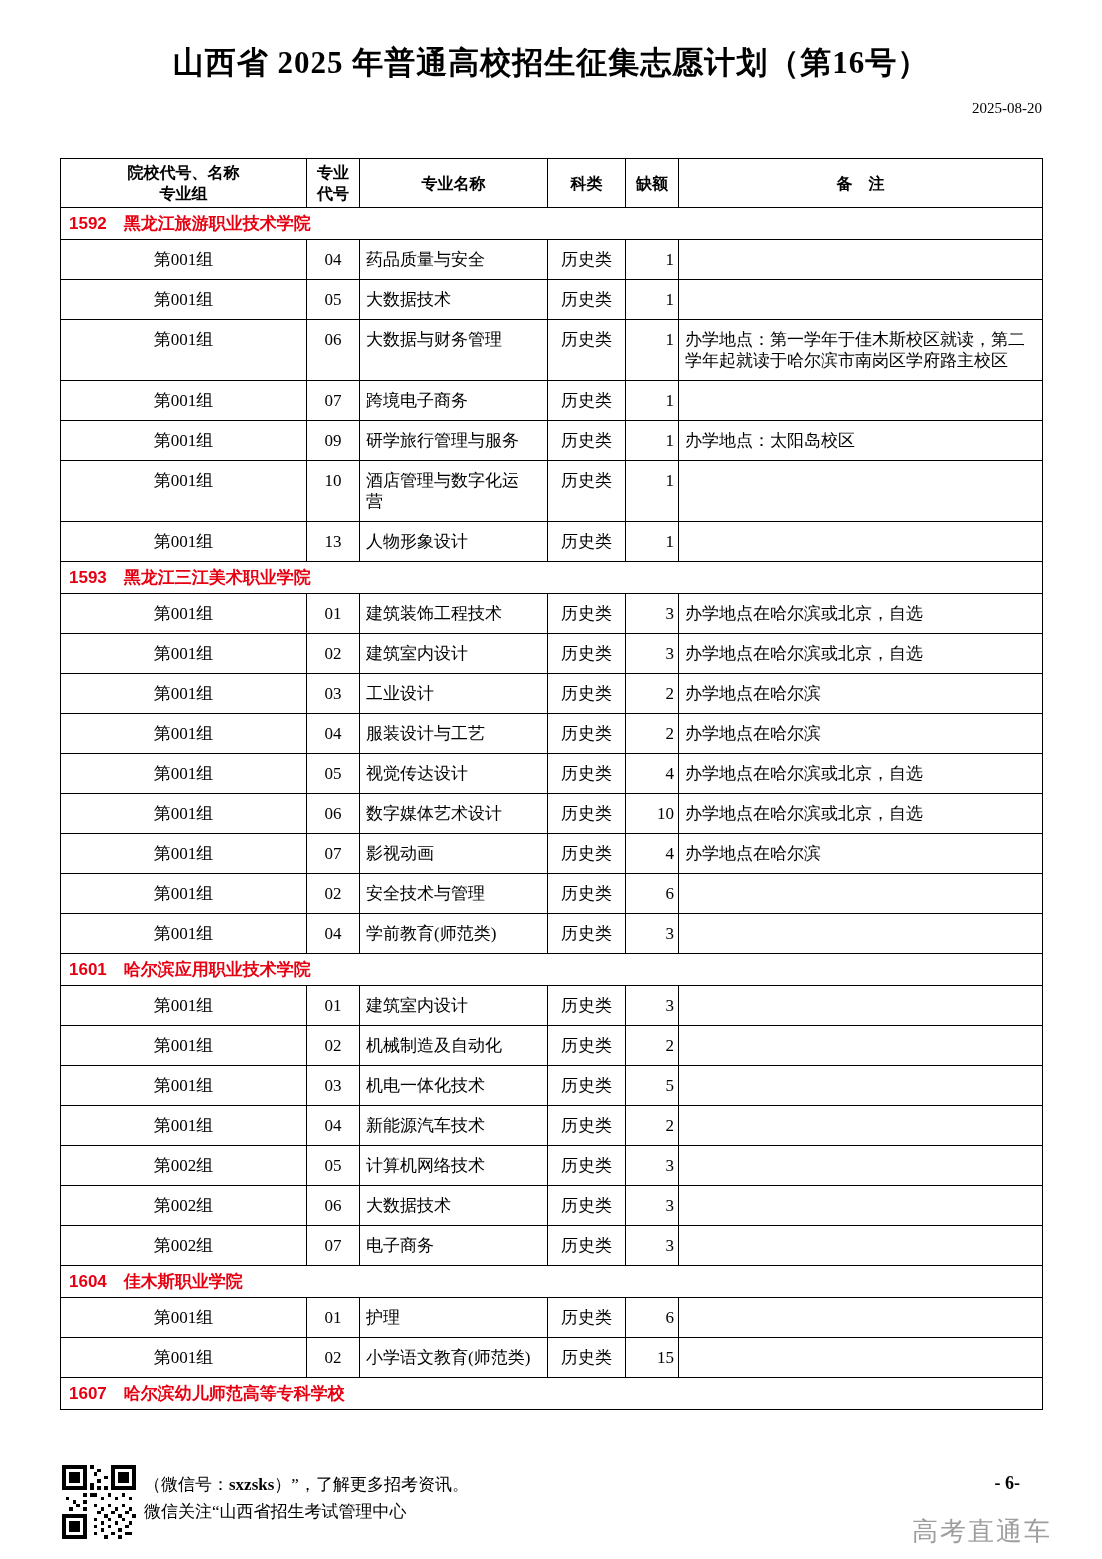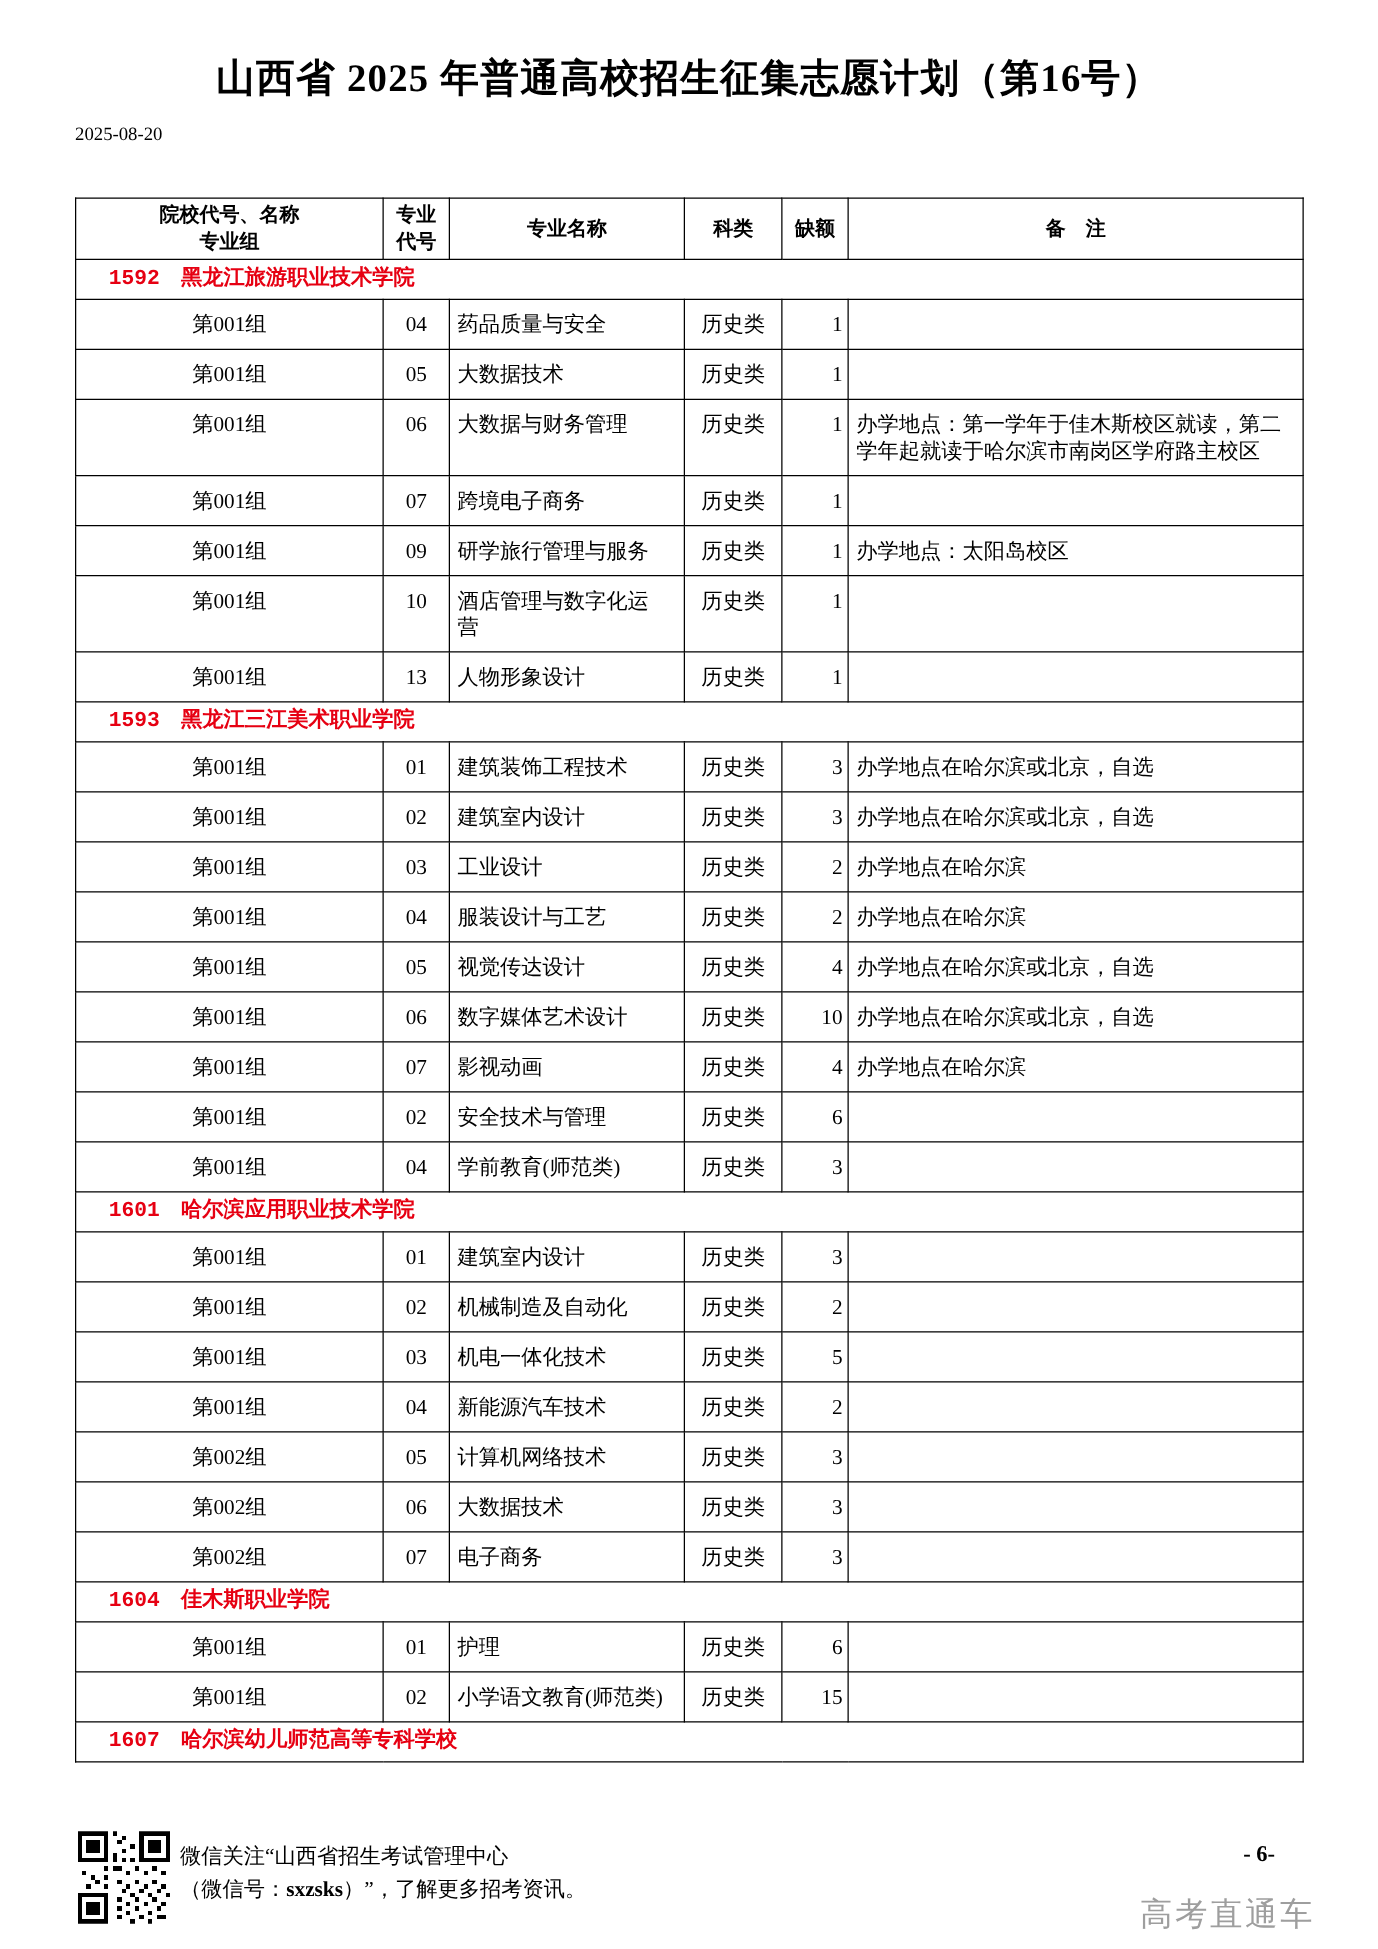--- a/index.html
+++ b/index.html
@@ -9,38 +9,38 @@
     background: #ffffff; color: #000;
     font-family: "Liberation Serif", serif;
     position: relative; overflow: hidden;
   }
   .page { padding: 24px 60px 0 60px; }
   .title {
     text-align: center; font-size: 31px; font-weight: 700;
     margin: 18px 0 16px 0; letter-spacing: 1px;
     font-family: "Liberation Serif", serif;
   }
-  .date { font-size: 15px; margin: 0 0 2px 0; }
+  .date { text-align: right; font-size: 15px; margin: 0 0 2px 0; }
   table { width: 982px; border-collapse: collapse; table-layout: fixed; margin-top: 41px; }
   col.c1 { width: 246px; } col.c2 { width: 53px; } col.c3 { width: 188px; }
   col.c4 { width: 78px; } col.c5 { width: 53px; } col.c6 { width: 364px; }
   th, td {
     border: 1px solid #000; font-size: 17px; line-height: 21px;
     padding: 9px 6px; vertical-align: top;
     white-space: pre-line; word-break: break-all;
   }
   thead th {
     text-align: center; vertical-align: middle;
     font-weight: 700; padding: 3px 2px;
     font-family: "Liberation Sans", sans-serif; font-size: 16px;
   }
   tr.section-row td {
     color: var(--section-red, #e60012);
-    font-weight: 700; font-family: Liberation Mono, monospace;
-    padding: 5px 26px; text-align: left;
+    font-weight: 700; font-family: Liberation Sans, sans-serif;
+    padding: 5px 8px; text-align: left;
   }
   td.al-c { text-align: center; }
   td.al-l { text-align: left; }
   td.al-r { text-align: right; padding-right: 4px; }
   .footer { position: absolute; left: 60px; right: 50px; bottom: 0; height: 96px; }
   .qr { position: absolute; left: 2px; top: 2px; width: 74px; height: 74px; }
   .wechat { position: absolute; left: 84px; top: 8px; font-size: 17px; line-height: 27px; }
   .page-num { position: absolute; right: 32px; top: 10px; font-size: 18px; font-weight: 700; }
   .watermark {
     position: absolute; right: 0; bottom: 10px;
@@ -361,18 +361,18 @@
         <rect x="18" y="17" width="1" height="1"></rect>
         <rect x="9" y="19" width="1" height="1"></rect>
       <rect x="12" y="20" width="1" height="1"></rect>
         <rect x="14" y="19" width="1" height="1"></rect>
         <rect x="16" y="20" width="1" height="1"></rect>
       <rect x="18" y="19" width="2" height="1"></rect>
         <rect x="20" y="14" width="1" height="1"></rect>
     </g>
   </svg>
   <div class="wechat">
+    <div><span>（微信号：</span><b>sxzsks</b><span>）”，了解更多招考资讯。</span></div>
     <div>微信关注“山西省招生考试管理中心</div>
-    <div><span>（微信号：</span><b>sxzsks</b><span>）”，了解更多招考资讯。</span></div>
   </div>
   <div class="page-num">- 6-</div>
   <div class="watermark">高考直通车</div>
 </div>
 
 </body></html>

